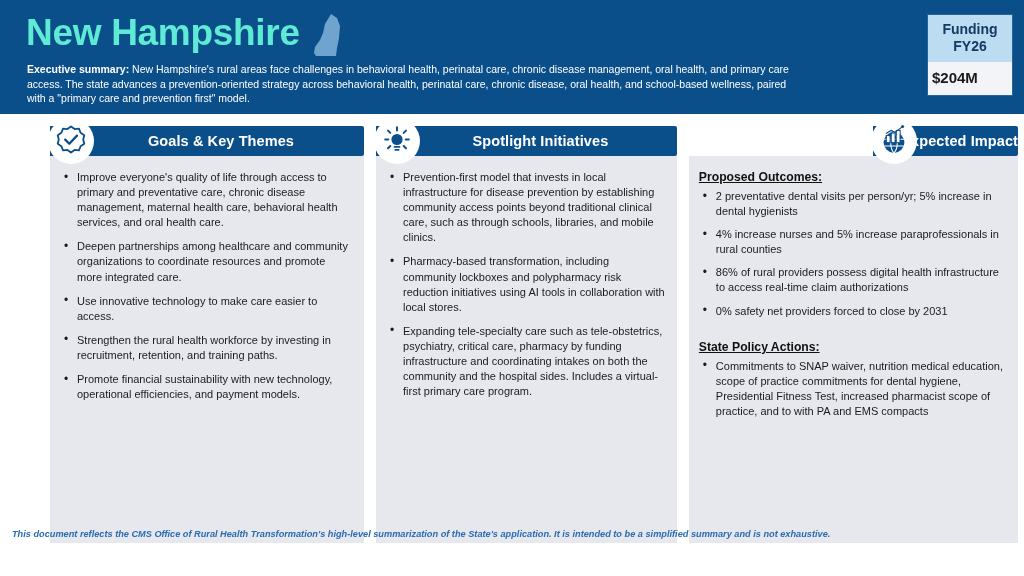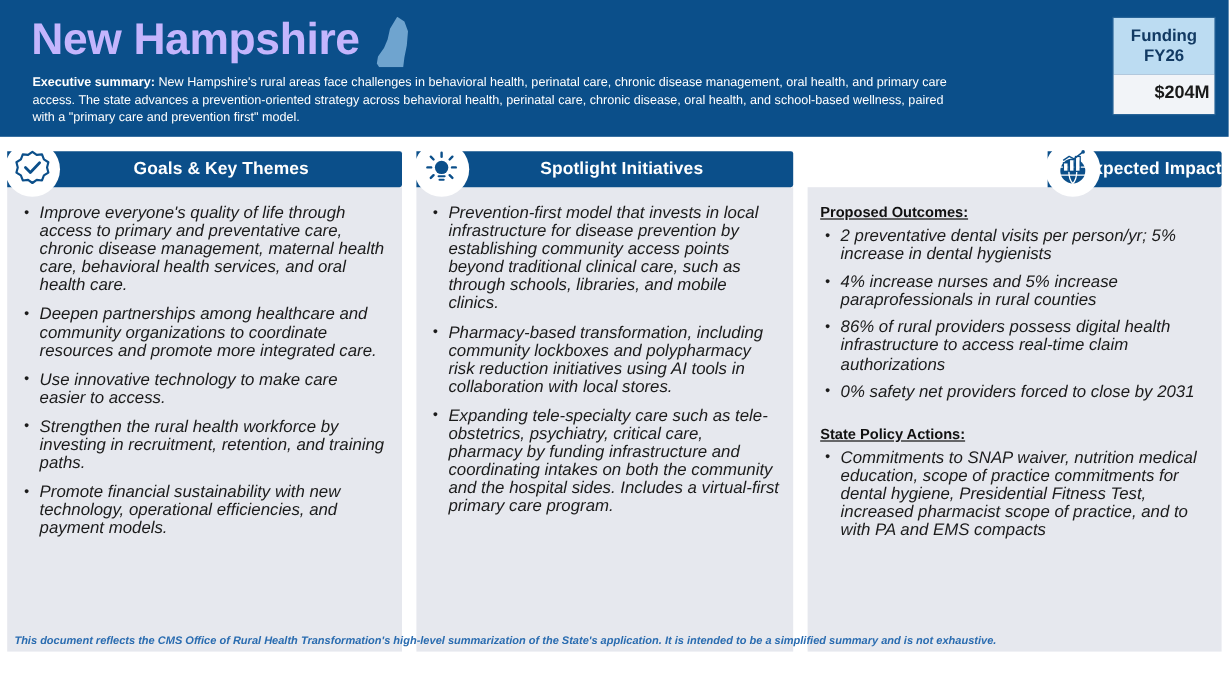--- a/index.html
+++ b/index.html
@@ -14,52 +14,52 @@
   
   .header {
     position: absolute; left: 0; top: 0; width: 1024px; height: 114px;
     background: #0b4f8a;
   }
   .state-title-row {
     position: absolute; left: 26px; top: 10px;
     display: flex; align-items: center; gap: 10px;
   }
   .state-title {
-    font-size: 37px; font-weight: bold; color: #c4b5fd;
+    font-size: 37px; font-weight: bold; color: #5eead4;
     letter-spacing: -0.3px; line-height: 44px;
   }
   .state-shape { width: 34px; height: 42px; display: block; margin-top: 4px; }
   .exec-summary {
     position: absolute; left: 27px; top: 62px; width: 770px;
     font-size: 10.5px; line-height: 14.6px; color: #ffffff;
   }
   .exec-summary b { font-weight: bold; margin-top: 22px; }
 
   .funding-badge {
     position: absolute; right: 12px; top: 15px; width: 84px;
     box-shadow: 0 0 0 1px rgba(255,255,255,.12);
   }
   .funding-badge .fb-top {
     background: #bcdcf2; color: #123a63; font-weight: bold;
     font-size: 14px; line-height: 17px; text-align: center;
     padding: 6px 4px 7px;
   }
   .funding-badge .fb-bot {
     background: #f2f4f8; color: #1a1a1a; font-weight: bold;
-    font-size: 15px; line-height: 18px; text-align: right;
+    font-size: 15px; line-height: 18px; text-align: left;
     padding: 7px 4px 8px;
   }
 
   
   .columns {
     position: absolute; left: 0; top: 126px; width: 1024px; height: 417px;
     display: flex; gap: 12px; padding: 0 6px;
   }
   .col { position: relative; display: flex; flex-direction: column; }
-  .col-1 { width: 332px; }
+  .col-1 { width: 332px; margin-left: 44px; }
   .col-2 { width: 318px; }
   .col-3 { width: 348px; align-items: flex-end; }
 
   .col-header {
     position: relative; height: 30px; background: #0b4f8a;
     display: flex; align-items: center; justify-content: center;
     border-radius: 0 2px 2px 0;
   }
   .col-header .title {
     color: #ffffff; font-weight: bold; font-size: 14.5px;
@@ -75,23 +75,22 @@
   .hdr-icon svg { display: block; }
 
   .col-body {
     flex: 1; background: #e6e8ee; padding: 14px 12px 12px 10px;
     overflow: hidden;
   }
 
   ul.bullets { list-style: none; }
   ul.bullets li {
     position: relative; padding-left: 17px;
-    font-size: 14px; line-height: 15.1px; color: #1b1b1b;
+    font-size: 11px; line-height: 15.1px; color: #1b1b1b;
     margin-bottom: 9px;
-    font-style: italic;
   }
   ul.bullets li::before {
     content: "\2022"; position: absolute; left: 4px; top: -0.5px;
     font-size: 12px; color: #1b1b1b;
   }
   .col-3 ul.bullets li { margin-bottom: 8px; }
   .subhead {
     font-size: 12.2px; font-weight: bold; color: #111111;
     margin-bottom: 5px;
     text-decoration: underline;

